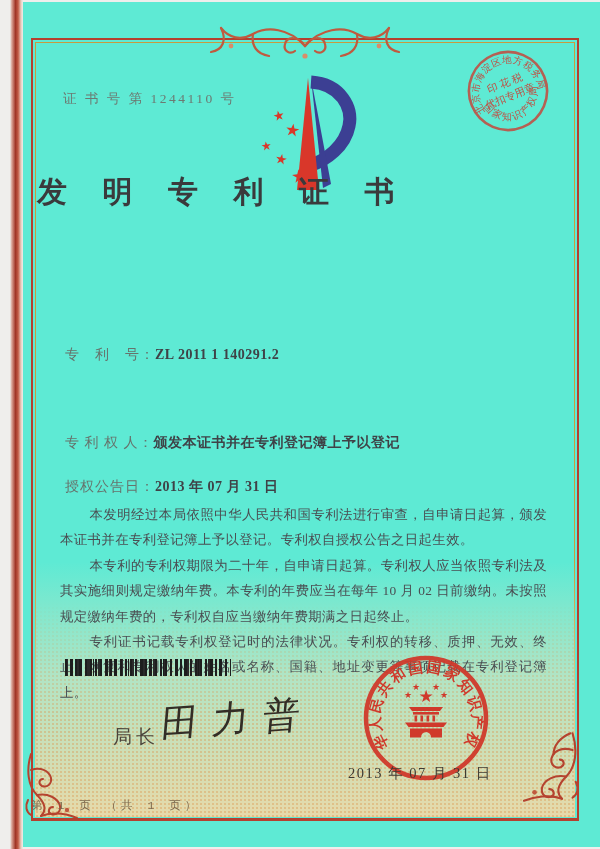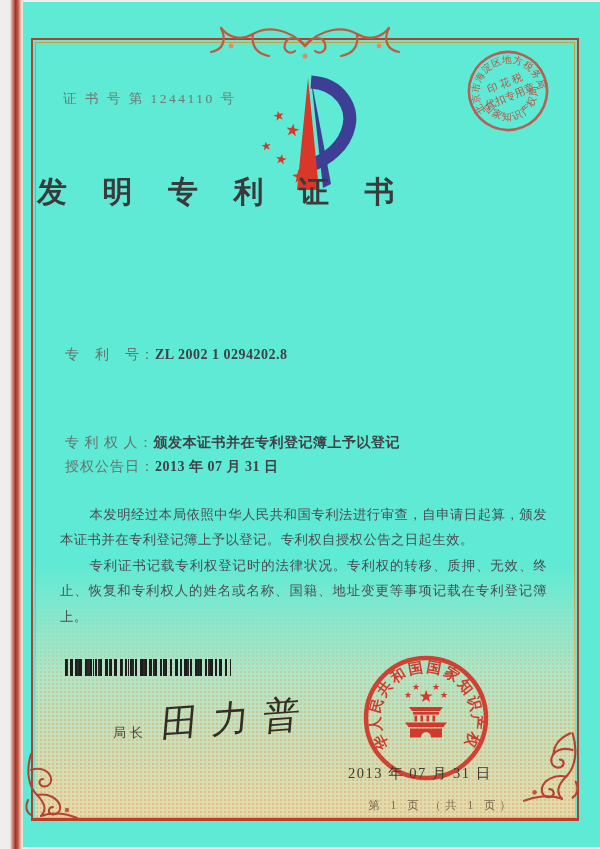--- a/index.html
+++ b/index.html
@@ -43,29 +43,29 @@
 
   #body-text { left:37px; top:500px; width:487px; z-index:2; }
   #body-text p { font-size:13.4px; line-height:25.4px; color:#4a4e52; text-align:justify; text-indent:2.2em; letter-spacing:.4px; }
 
   #barcode { left:42px; top:657px; width:166px; height:17px; z-index:2;
     background-image:
       repeating-linear-gradient(90deg,#1d1d1d 0 2px, transparent 2px 5px),
       repeating-linear-gradient(90deg,#1d1d1d 0 1px, transparent 1px 7px),
       repeating-linear-gradient(90deg,#2a2a2a 0 3px, transparent 3px 11px); }
 
-  #sig-title { left:90px; top:722px; font-size:13px; color:#4b443b; letter-spacing:4px; z-index:2; }
+  #sig-title { left:90px; top:722px; font-size:19px; color:#4b443b; letter-spacing:4px; z-index:2; }
   #sig-name  { left:138px; top:692px; font-size:37px; color:#332d26; letter-spacing:14px;
     transform:rotate(-4deg) skewX(-9deg); z-index:3; }
 
   #official-seal { left:337px; top:650px; width:132px; height:132px; z-index:2; }
   #seal-date { left:325px; top:762px; font-size:14.5px; color:#3f3a32; letter-spacing:1.5px; z-index:3; }
 
-  #footer { left:8px; top:796px; width:484px; text-align:right; font-size:11.5px;
-    color:#7e6a4f; letter-spacing:4px; z-index:2; }
+  #footer { left:8px; top:796px; width:484px; text-align:left; font-size:11.5px;
+    color:#7e6a4f; letter-spacing:4px; z-index:2;font-family:Liberation Mono, monospace; }
 
   .ornament { z-index:2; }
   #ornament-top { left:168px; top:16px; width:228px; height:48px; }
   #flourish-bl { left:0px;  top:750px; width:72px; height:68px; }
   #flourish-br { left:482px; top:714px; width:76px; height:102px; transform:scaleX(-1); }
 </style>
 </head>
 <body>
 
 <div id="spine" class="abs"></div>
@@ -123,31 +123,32 @@
     <text fill="#c6453a" font-size="10" letter-spacing="1.5">
       <textPath href="#taxBottom" startOffset="50%" text-anchor="middle">国家知识产权局</textPath>
     </text>
     <text x="53" y="48" text-anchor="middle" fill="#c6453a" font-size="10.5">印 花 税</text>
     <text x="53" y="62" text-anchor="middle" fill="#c6453a" font-size="10.5">代扣专用章</text>
   </svg>
 
   <div id="title" class="abs">发 明 专 利 证 书</div>
 
   <div class="abs field-row" style="top:344px">
-    <span class="field-label">专　利　号：</span><span class="field-value">ZL 2002 1 0294202.8</span>
+    <span class="field-label">专　利　号：</span><span class="field-value">ZL 2011 1 140291.2</span>
   </div>
   <div class="abs field-row" style="top:432px">
     <span class="field-label">专 利 权 人：</span><span class="field-value">颁发本证书并在专利登记簿上予以登记</span>
   </div>
-  <div class="abs field-row" style="top:456px">
+  <div class="abs field-row" style="top:476px">
     <span class="field-label">授权公告日：</span><span class="field-value">2013 年 07 月 31 日</span>
   </div>
 
   <div id="body-text" class="abs">
     <p>本发明经过本局依照中华人民共和国专利法进行审查，自申请日起算，颁发本证书并在专利登记簿上予以登记。专利权自授权公告之日起生效。</p>
+    <p>本专利的专利权期限为二十年，自申请日起算。专利权人应当依照专利法及其实施细则规定缴纳年费。本专利的年费应当在每年 10 月 02 日前缴纳。未按照规定缴纳年费的，专利权自应当缴纳年费期满之日起终止。</p>
     <p>专利证书记载专利权登记时的法律状况。专利权的转移、质押、无效、终止、恢复和专利权人的姓名或名称、国籍、地址变更等事项记载在专利登记簿上。</p>
   </div>
 
   <div id="barcode" class="abs"></div>
 
   <div id="sig-title" class="abs">局长</div>
   <div id="sig-name" class="abs">田力普</div>
 
   <svg id="official-seal" class="abs" viewBox="0 0 132 132">
     <circle cx="66" cy="66" r="60" fill="none" stroke="#d0392b" stroke-width="4.5" opacity=".95"></circle>

